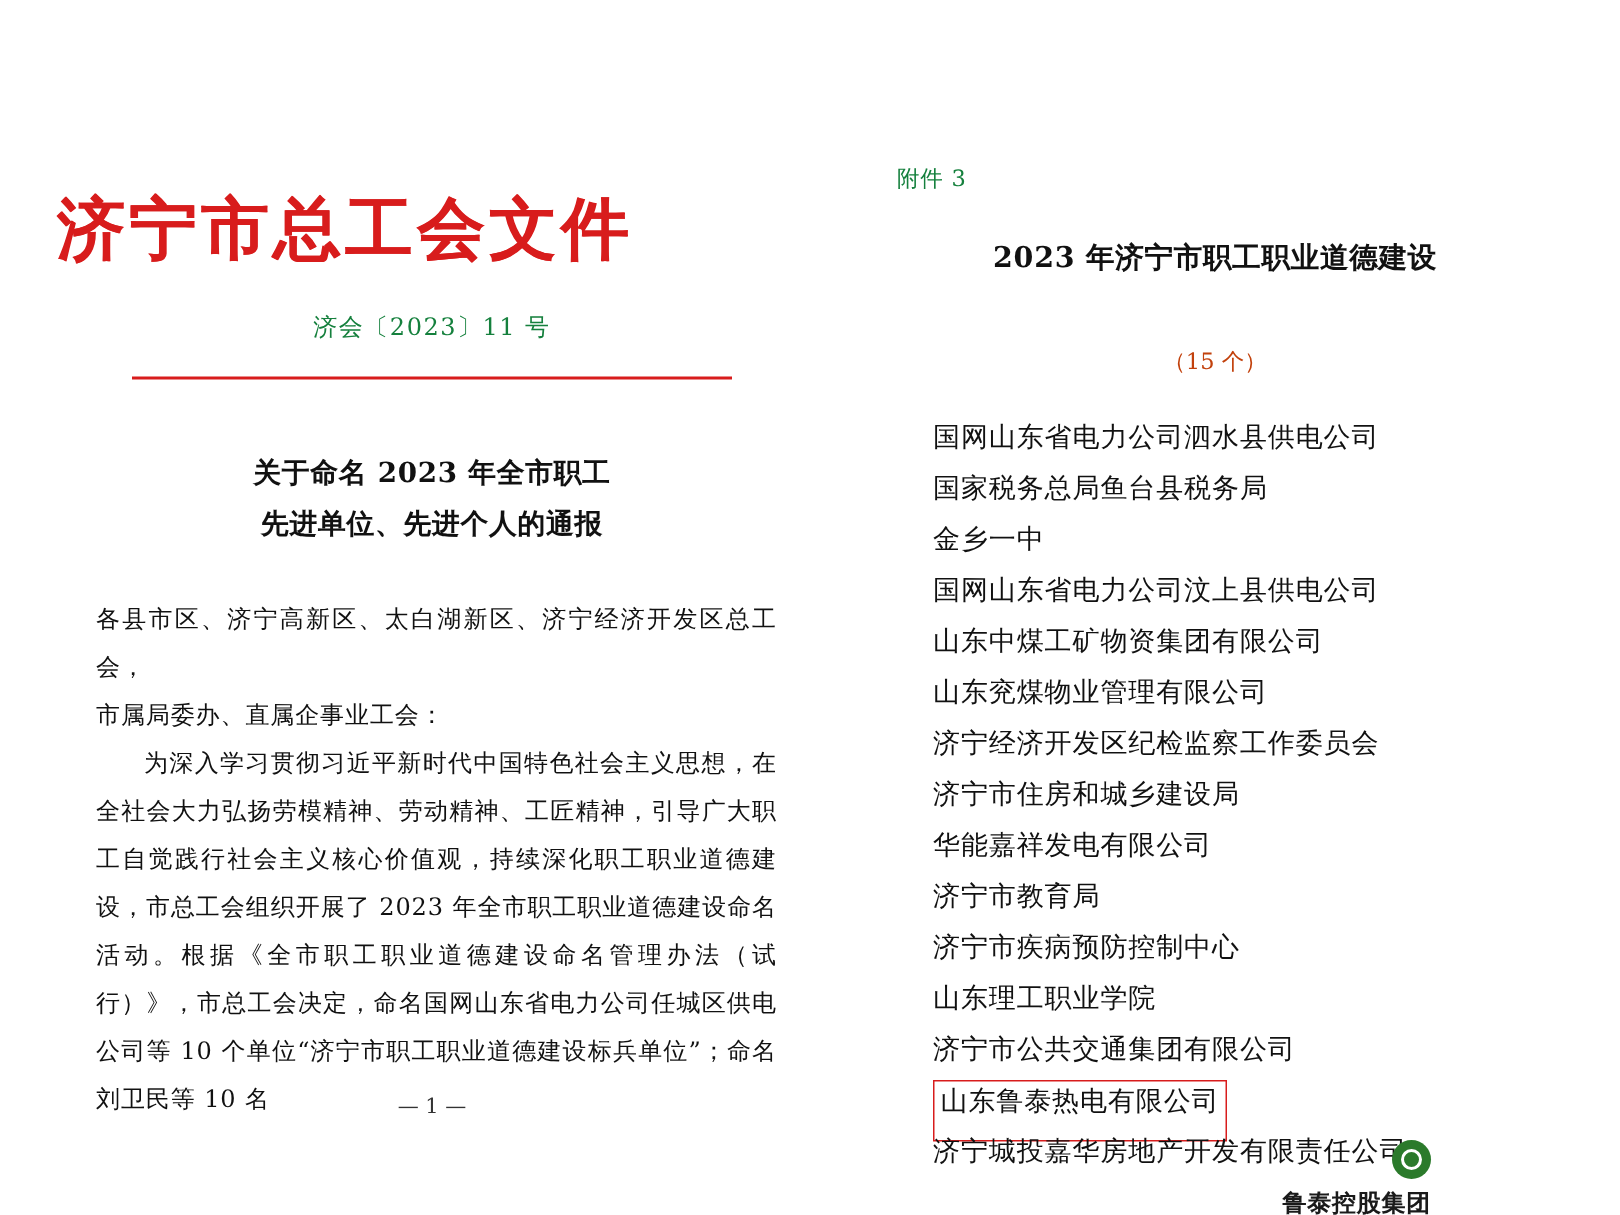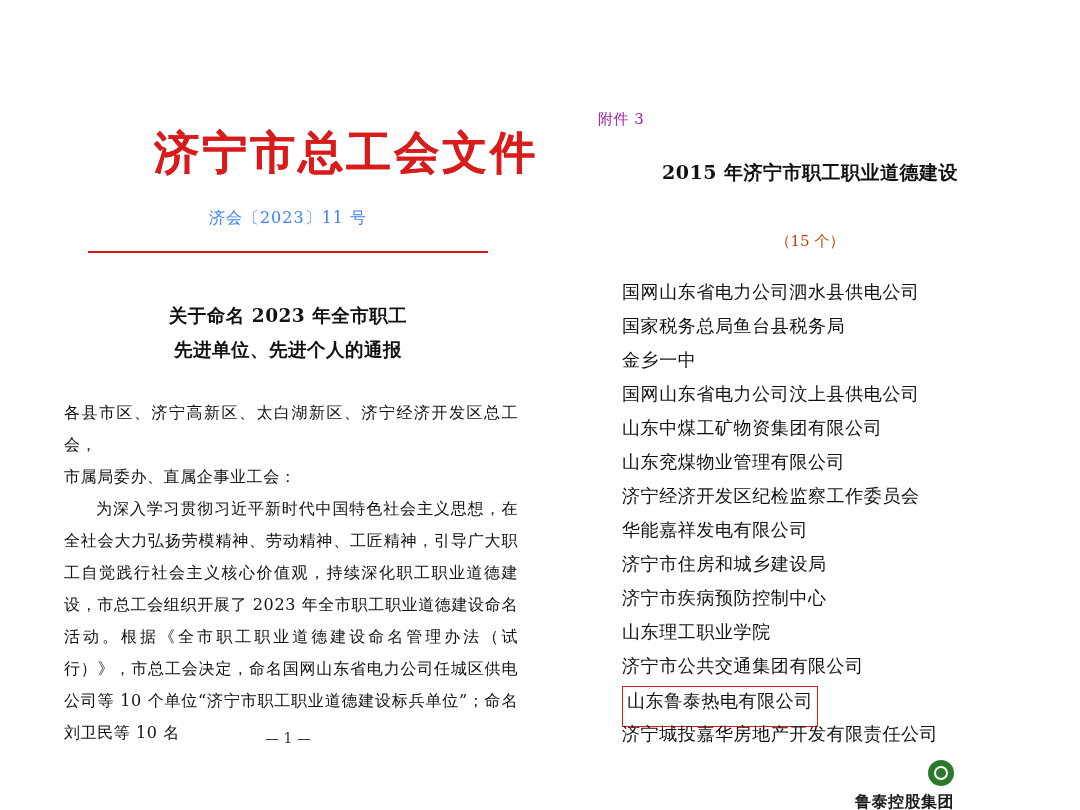--- a/index.html
+++ b/index.html
@@ -19,36 +19,36 @@
   #left-page {
     position: absolute;
     left: 38px;
     top: 0px;
     width: 500px;
     height: 800px;
     background: #ffffff;
   }
 
   #doc-masthead {
-    text-align: right;
+    text-align: left;
     margin-top: 128px;
     color: #d81c1c;
     font-size: 45px;
     font-weight: bold;
     letter-spacing: 3px;
     font-family: "DejaVu Serif", "Liberation Serif", serif;
     line-height: 1.1;
     text-shadow: 0.5px 0 0 #d81c1c;
   }
 
   #doc-number {
     text-align: center;
     margin-top: 30px;
     font-size: 16px;
-    color: #3b82f6;
+    color: #15803d;
     letter-spacing: 1px;
   }
 
   #red-rule {
     margin: 22px auto 0 auto;
     width: 400px;
     height: 2.5px;
     background: #d81c1c;
   }
 
@@ -91,21 +91,21 @@
     width: 500px;
     height: 810px;
     background: #ffffff;
   }
 
   #attachment-label {
     position: absolute;
     left: 38px;
     top: 110px;
     font-size: 15px;
-    color: #a21caf;
+    color: #15803d;
     letter-spacing: 0.5px;
   }
 
   #list-title {
     position: absolute;
     left: 0;
     right: 0;
     top: 155px;
     text-align: center;
     font-size: 19px;
@@ -209,35 +209,36 @@
   </div>
 
   <div id="page-footer">— 1 —</div>
 </div>
 
 <div id="right-page">
 
   <div id="attachment-label">附件 3</div>
 
   <div id="list-title">
-    <div>2015 年济宁市职工职业道德建设</div>
+    <div>2023 年济宁市职工职业道德建设</div>
   </div>
 
   <div id="list-count">（15 个）</div>
 
   <div id="unit-list">
     <div class="row-wrap"><span class="unit-item">国网山东省电力公司泗水县供电公司</span></div>
     <div class="row-wrap"><span class="unit-item">国家税务总局鱼台县税务局</span></div>
     <div class="row-wrap"><span class="unit-item">金乡一中</span></div>
     <div class="row-wrap"><span class="unit-item">国网山东省电力公司汶上县供电公司</span></div>
     <div class="row-wrap"><span class="unit-item">山东中煤工矿物资集团有限公司</span></div>
     <div class="row-wrap"><span class="unit-item">山东兖煤物业管理有限公司</span></div>
     <div class="row-wrap"><span class="unit-item">济宁经济开发区纪检监察工作委员会</span></div>
+    <div class="row-wrap"><span class="unit-item">济宁市住房和城乡建设局</span></div>
     <div class="row-wrap"><span class="unit-item">华能嘉祥发电有限公司</span></div>
-    <div class="row-wrap"><span class="unit-item">济宁市住房和城乡建设局</span></div>
+    <div class="row-wrap"><span class="unit-item">济宁市教育局</span></div>
     <div class="row-wrap"><span class="unit-item">济宁市疾病预防控制中心</span></div>
     <div class="row-wrap"><span class="unit-item">山东理工职业学院</span></div>
     <div class="row-wrap"><span class="unit-item">济宁市公共交通集团有限公司</span></div>
     <div class="row-wrap"><span class="unit-item highlighted">山东鲁泰热电有限公司</span></div>
     <div class="row-wrap"><span class="unit-item">济宁城投嘉华房地产开发有限责任公司</span></div>
   </div>
 </div>
 
 <div id="brand-watermark">
   <div id="brand-logo"></div>

